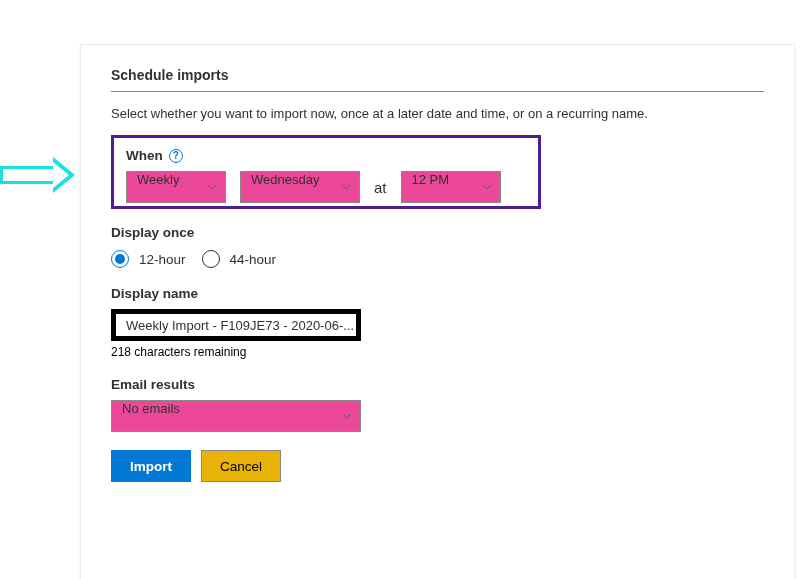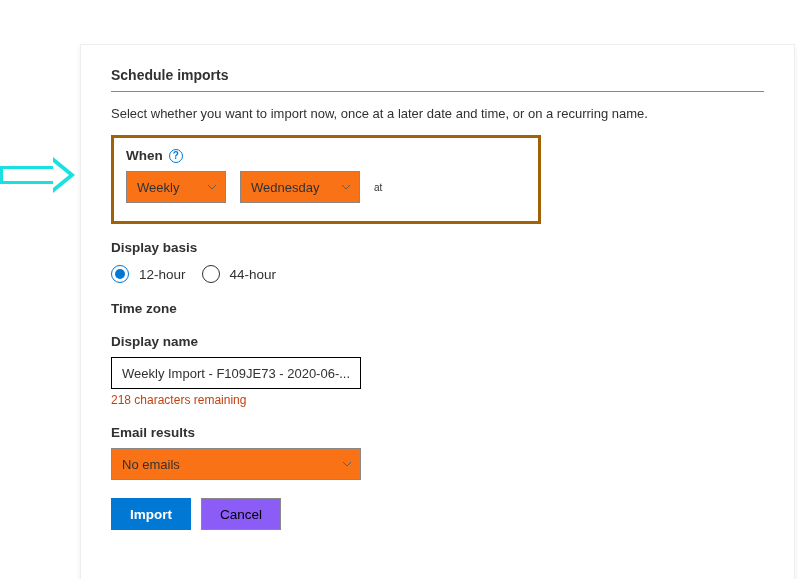--- a/index.html
+++ b/index.html
@@ -72,22 +72,22 @@
     border: none;
     border-top: 1px solid #8a8886;
     margin: 0 0 14px 0;
   }
   .desc {
     font-size: 13px;
     color: #323130;
     margin-bottom: 14px;
   }
   .highlight-box {
-    border: 3px solid #a16207;
-    padding: 10px 12px 18px 12px;
+    border: 3px solid #4c1d95;
+    padding: 10px 12px 3px 12px;
     width: 430px;
     margin-bottom: 16px;
   }
   .field-label {
     font-weight: 600;
     font-size: 13.5px;
     margin-bottom: 8px;
     display: flex;
     align-items: center;
     gap: 6px;
@@ -100,41 +100,40 @@
     border: 1px solid #0078d4;
     border-radius: 50%;
     color: #0078d4;
     font-size: 10px;
     line-height: 1;
   }
   .row { display: flex; align-items: center; gap: 14px; }
   .select {
     position: relative;
     display: inline-flex;
-    align-items: center;
     border: 1px solid #8a8886;
-    background: #f97316;
+    background: #ec4899;
     height: 32px;
     padding: 0 28px 0 10px;
     font-size: 13px;
     color: #323130;
     cursor: pointer;
   }
   .select .chev {
     position: absolute;
     right: 8px;
     top: 50%;
     transform: translateY(-50%);
     width: 10px; height: 10px;
   }
   .chev svg { display:block; }
   .w100 { width: 100px; }
   .w120 { width: 120px; }
   .w250 { width: 250px; }
-  .at { font-size: 10px; }
+  .at { font-size: 15px; }
   .section { margin-bottom: 18px; }
   .radio-group { display:flex; flex-direction:row; gap:16px; margin-top:10px; }
   .radio {
     display: flex; align-items: center; gap: 10px;
     cursor: pointer;
     font-size: 13.5px;
   }
   .radio-outer {
     width: 18px; height: 18px;
     border-radius: 50%;
@@ -144,45 +143,45 @@
   }
   .radio-outer.checked {
     border: 1px solid #0078d4;
   }
   .radio-inner {
     width: 10px; height: 10px;
     border-radius: 50%;
     background: #0078d4;
   }
   .text-input {
-    border: 1px solid #000000;
+    border: 5px solid #000000;
     height: 32px;
     padding: 0 10px;
     font-size: 13px;
     width: 250px;
     display:flex; align-items:center;
     color:#323130;
     background:#fff;
     cursor:text;
     white-space:nowrap;
     overflow:hidden;
     text-overflow:ellipsis;
   }
   .hint {
     font-size: 12px;
-    color: #c2410c;
+    color: #000000;
     margin-top: 4px;
   }
   .button-row { display:flex; gap:10px; margin-top:6px; }
   .btn {
     height: 32px;
     padding: 0 18px;
     font-size: 13.5px;
     border: 1px solid #8a8886;
-    background: #8b5cf6;
+    background: #eab308;
     cursor: pointer;
     display:inline-flex; align-items:center; justify-content:center;
   }
   .btn.primary {
     background: #0078d4;
     color: #fff;
     border-color: #0078d4;
     font-weight:600;
     text-align:center;
   }
@@ -219,41 +218,48 @@
         </div>
         <div class="select w120">
           <span>Wednesday</span>
           <span class="chev">
             <svg width="10" height="10" viewBox="0 0 10 10">
                 <path d="M1 3 L5 7 L9 3" fill="none" stroke="#605e5c" stroke-width="1"></path>
               </svg>
           </span>
         </div>
         <span class="at">at</span>
-      </div>
-    </div>
-
-    <div class="section">
-      <div class="field-label">Display basis</div>
+        <div class="select w100">
+          <span>12 PM</span>
+          <span class="chev">
+            <svg width="10" height="10" viewBox="0 0 10 10">
+                <path d="M1 3 L5 7 L9 3" fill="none" stroke="#605e5c" stroke-width="1"></path>
+              </svg>
+          </span>
+        </div>
+      </div>
+    </div>
+
+    <div class="section">
+      <div class="field-label">Display once</div>
       <div class="radio-group">
         <label class="radio">
           <span class="radio-outer checked">
               <span class="radio-inner"></span>
             </span>
           <span>12-hour</span>
         </label>
         <label class="radio">
           <span class="radio-outer"></span>
           <span>44-hour</span>
         </label>
       </div>
     </div>
 
     <div class="section">
-      <div class="field-label">Time zone</div>
     </div>
 
     <div class="section">
       <div class="field-label">Display name</div>
       <div class="text-input">
         <span>Weekly Import - F109JE73 - 2020-06-...</span>
       </div>
       <div class="hint">218 characters remaining</div>
     </div>
 

